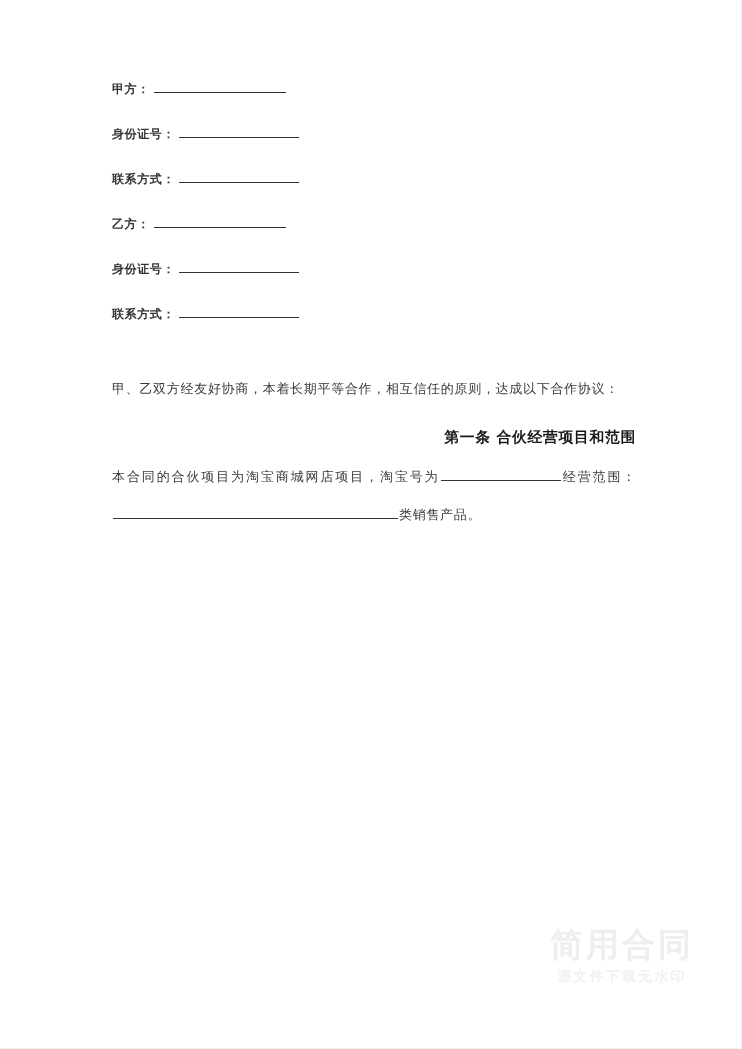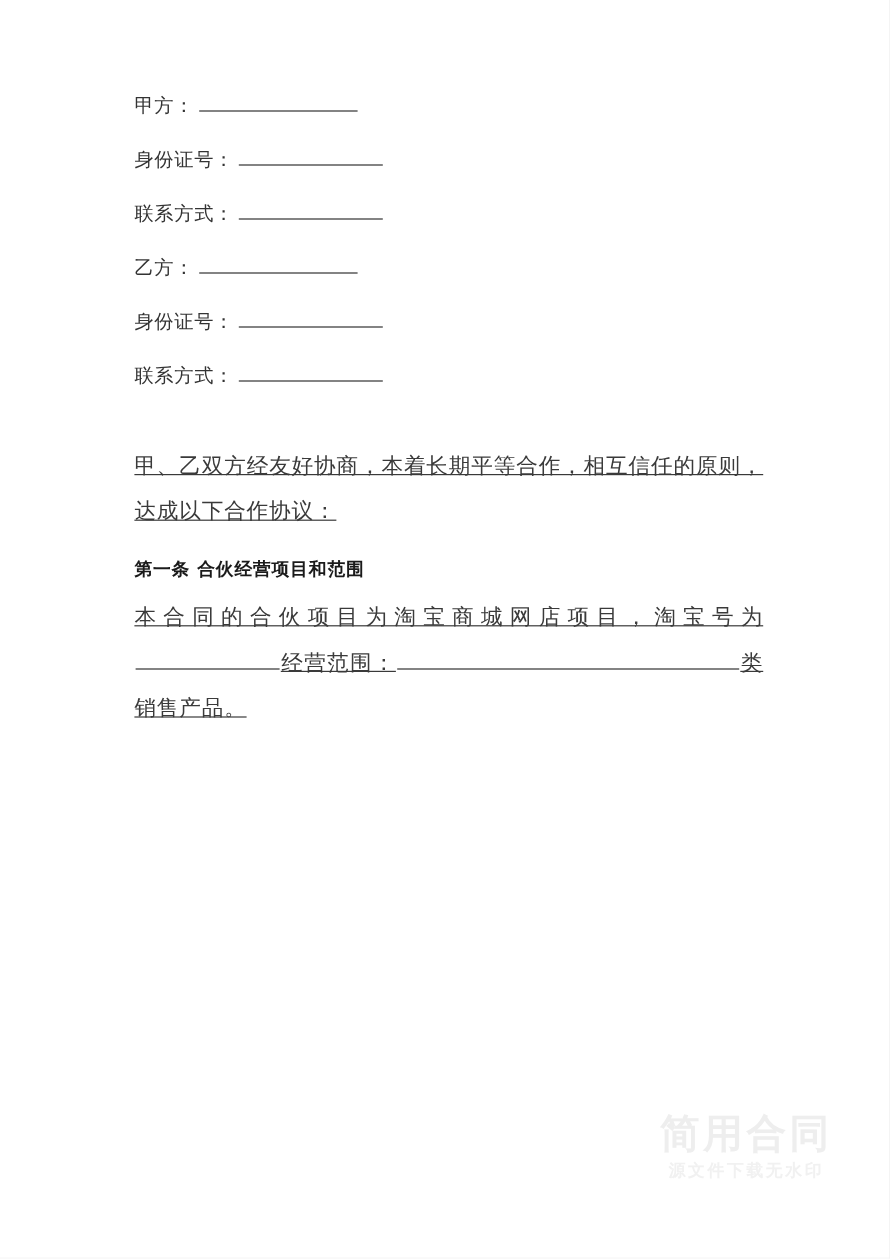--- a/index.html
+++ b/index.html
@@ -38,58 +38,59 @@
   }
 
   
   .field-block {
     margin: 0 0 0 0;
   }
   .field-row {
     display: flex;
     align-items: baseline;
     height: 45px;
-    font-size: 16px;
+    font-size: 12px;
     color: #3a3a3a;
     letter-spacing: 0.6px;
     white-space: nowrap;
+    font-weight: bold;
   }
   .field-label {
     color: #333333;
   }
   .field-blank {
     display: inline-block;
     border-bottom: 1.4px solid #333333;
     height: 14px;
     margin-left: 4px;
   }
   .blank-w1 { width: 132px; }
   .blank-w2 { width: 120px; }
 
   
   .para {
-    font-size: 18px;
+    font-size: 13px;
     color: #3a3a3a;
     line-height: 38px;
     letter-spacing: 0.7px;
     text-align: justify;
     margin: 0;
-    text-decoration: underline;
   }
   .para.intro {
     margin-top: 22px;
   }
   .heading {
     font-size: 14.8px;
     font-weight: bold;
     color: #1a1a1a;
     line-height: 38px;
     letter-spacing: 0.7px;
     margin: 0;
     padding-top: 10px;
+    text-align: right;
   }
   .sec-body {
     padding-top: 2px;
   }
   .inline-blank {
     display: inline-block;
     border-bottom: 1.3px solid #333333;
     height: 13px;
     vertical-align: baseline;
     margin: 0 1px;

